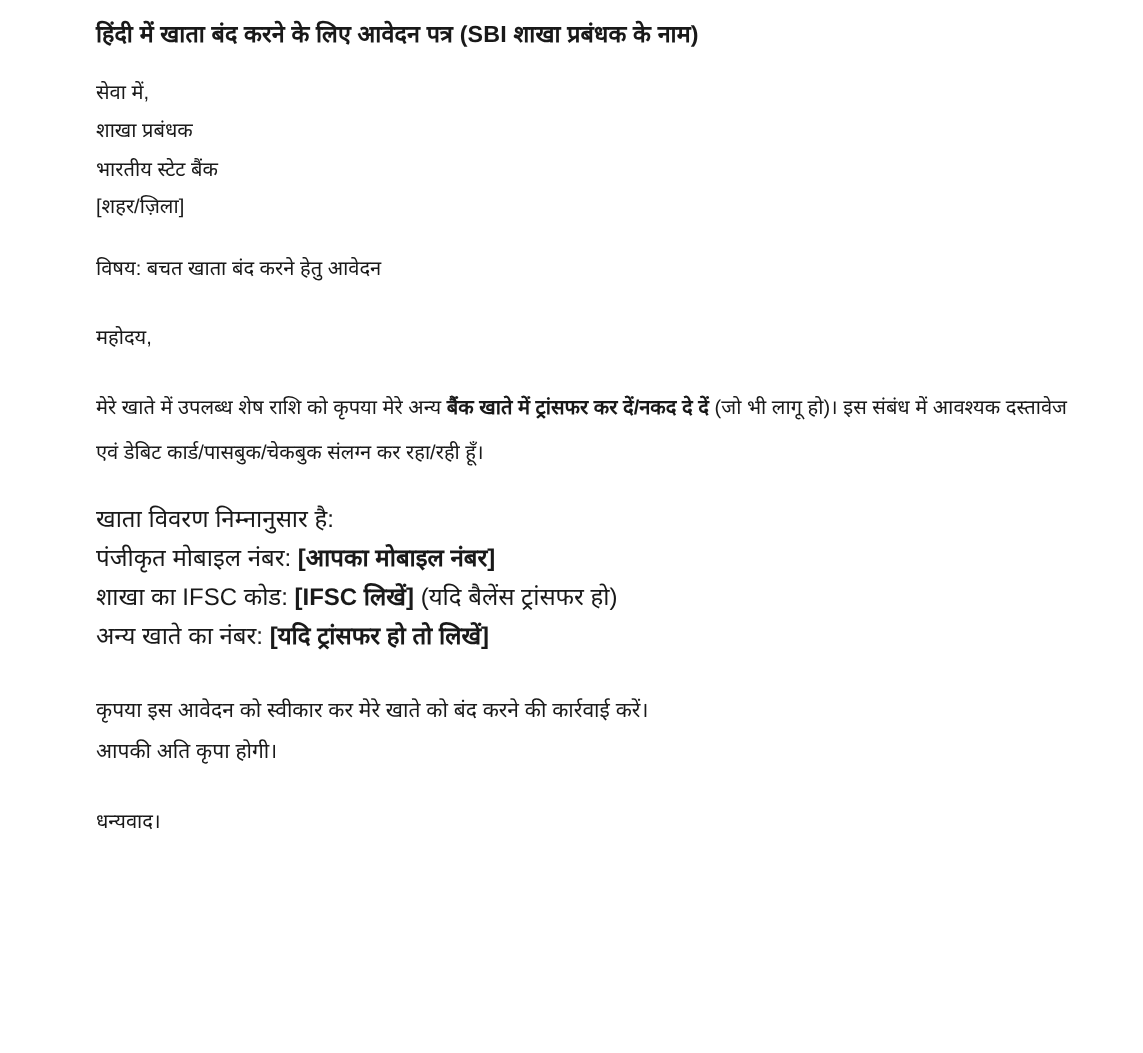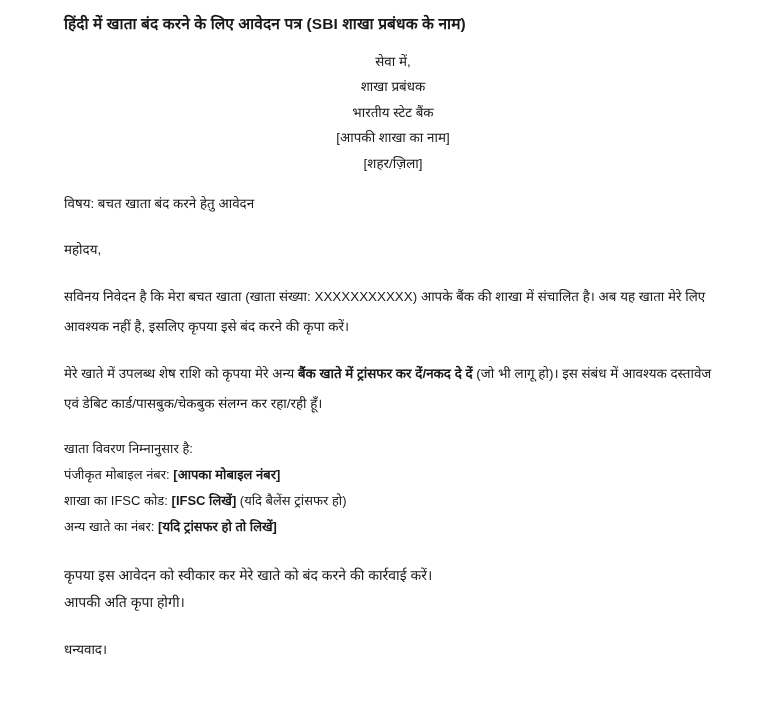--- a/index.html
+++ b/index.html
@@ -34,21 +34,20 @@
     font-weight: bold;
   }
   .addr-line {
     font-size: 13.4px;
     line-height: 25.5px;
     margin: 0;
     white-space: nowrap;
   }
   .addr-block {
     margin: 0 0 16px 0;
-    text-align: center;
   }
   .subject {
     font-size: 13.4px;
     line-height: 24px;
     margin: 0 0 22px 0;
   }
   .salutation {
     font-size: 13.4px;
     line-height: 24px;
     margin: 0 0 20px 0;
@@ -60,21 +59,21 @@
     text-align: left;
     max-width: 652px;
   }
   .para-2 {
     max-width: 660px;
   }
   .details-block {
     margin: 0 0 22px 0;
   }
   .details-line {
-    font-size: 13px;
+    font-size: 16px;
     line-height: 26px;
     margin: 0;
     white-space: nowrap;
   }
   .closing-block {
     margin: 0 0 22px 0;
   }
   .closing-line {
     font-size: 14px;
     line-height: 27px;
@@ -94,29 +93,27 @@
 <body>
 
 <div class="page">
 
   <h1 class="doc-title"><span>हिंदी में खाता बंद करने के लिए आवेदन पत्र</span> <span class="title-paren">(SBI शाखा प्रबंधक के नाम)</span></h1>
 
   <div class="addr-block">
     <p class="addr-line">सेवा में,</p>
     <p class="addr-line">शाखा प्रबंधक</p>
     <p class="addr-line">भारतीय स्टेट बैंक</p>
-    <p class="addr-line">[आपकी शाखा का नाम]</p>
     <p class="addr-line">[शहर/ज़िला]</p>
   </div>
 
   <p class="subject">विषय: बचत खाता बंद करने हेतु आवेदन</p>
 
   <p class="salutation">महोदय,</p>
 
-  <p class="para"><span>सविनय निवेदन है कि मेरा बचत खाता (खाता संख्या: </span><span>XXXXXXXXXXX</span><span>) आपके बैंक की शाखा में संचालित है। अब यह खाता मेरे लिए आवश्यक नहीं है, इसलिए कृपया इसे बंद करने की कृपा करें।</span></p>
 
   <p class="para para-2"><span>मेरे खाते में उपलब्ध शेष राशि को कृपया मेरे अन्य </span><span class="b">बैंक खाते में ट्रांसफर कर दें/नकद दे दें</span><span> (जो भी लागू हो)। इस संबंध में आवश्यक दस्तावेज एवं डेबिट कार्ड/पासबुक/चेकबुक संलग्न कर रहा/रही हूँ।</span></p>
 
   <div class="details-block">
     <p class="details-line">खाता विवरण निम्नानुसार है:</p>
     <p class="details-line"><span>पंजीकृत मोबाइल नंबर: </span><span class="b">[आपका मोबाइल नंबर]</span><span></span></p>
     <p class="details-line"><span>शाखा का IFSC कोड: </span><span class="b">[IFSC लिखें]</span><span> (यदि बैलेंस ट्रांसफर हो)</span></p>
     <p class="details-line"><span>अन्य खाते का नंबर: </span><span class="b">[यदि ट्रांसफर हो तो लिखें]</span><span></span></p>
   </div>
 

